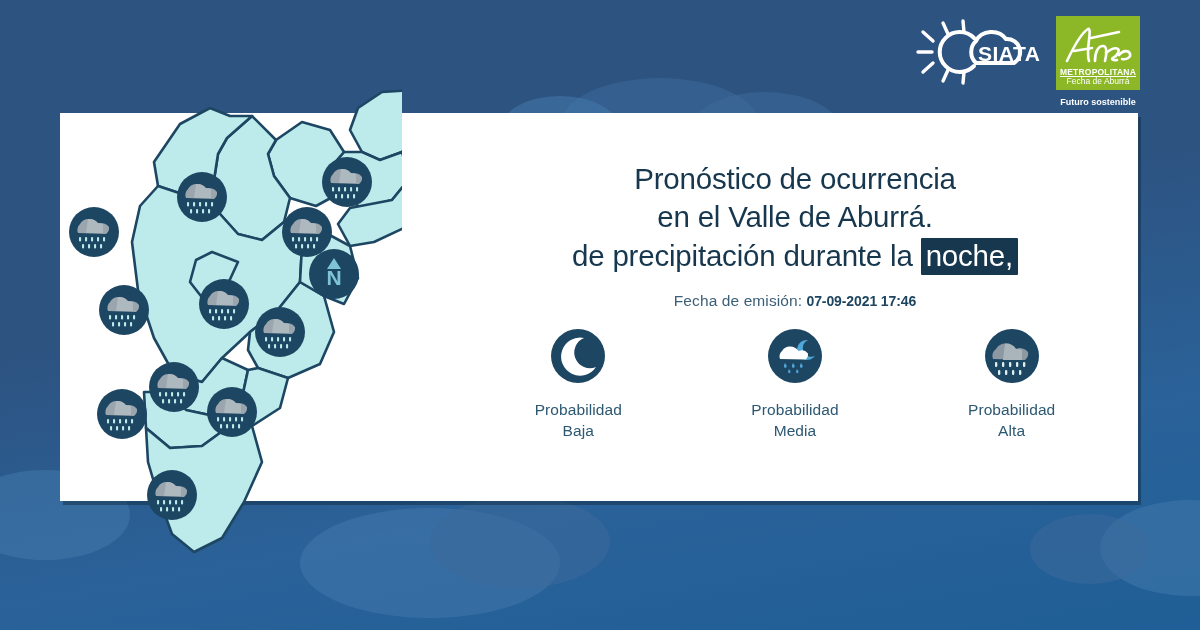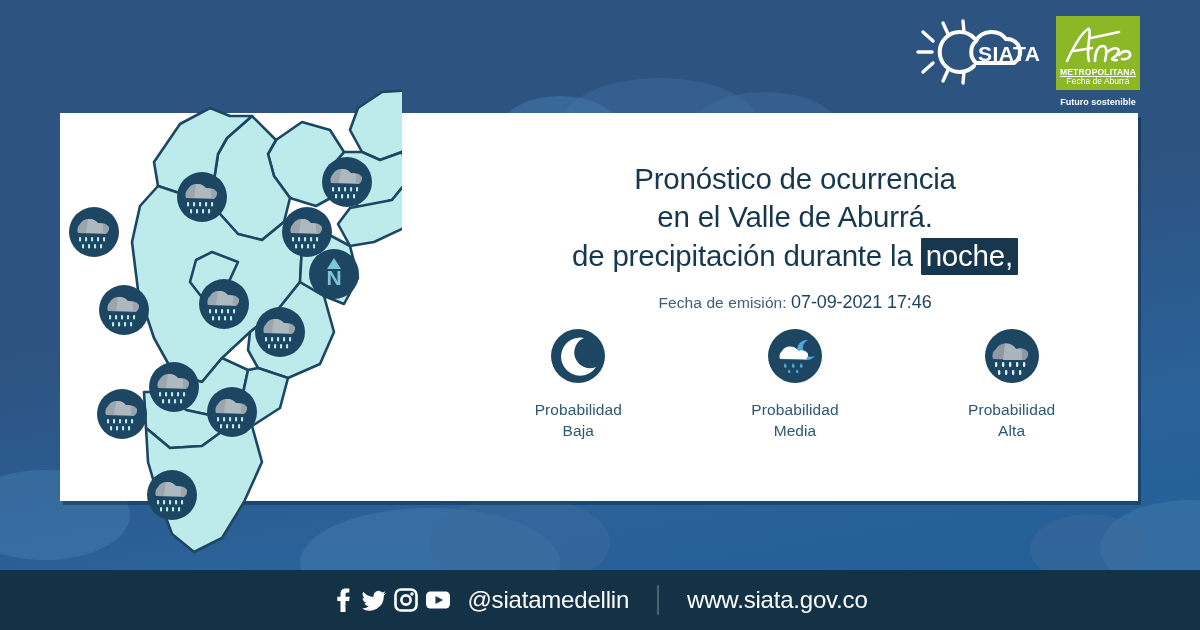--- a/index.html
+++ b/index.html
@@ -64,21 +64,21 @@
   #headline {
     color: #17374e; font-weight: normal; font-size: 29.5px;
     line-height: 1.30; letter-spacing: -.2px;
   }
   #headline .hl {
     background: #17374e; color: #ffffff;
     padding: 1px 5px 3px 5px; border-radius: 1px;
   }
   #emission { margin-top: 17px; font-size: 15.5px; color: #3c5f78; }
   #emission .lbl { letter-spacing: .1px; }
-  #emission .val { font-weight: normal; font-size: 18px; color: #1e4560; letter-spacing: -.1px; }
+  #emission .val { font-weight: bold; font-size: 14px; color: #1e4560; letter-spacing: -.1px; }
 
   
   #legend {
     position: absolute; left: 470px; top: 328px; width: 650px;
     display: flex; justify-content: space-around; align-items: flex-start;
   }
   .leg { width: 170px; display: flex; flex-direction: column; align-items: center; }
   .leg svg { display: block; }
   .leg-label {
     margin-top: 16px; color: #2d5872; font-size: 15.5px;
@@ -294,46 +294,14 @@
           <rect x="35" y="42" width="2.3" height="5" rx="1.1"></rect>
         </g>
       </svg>
       <div class="leg-label">
         <div>Probabilidad</div>
         <div>Alta</div>
       </div>
     </div>
   </div>
 
-  <div id="footer">
-    <div id="social">
-
-      <svg width="22" height="26" viewBox="0 0 22 26">
-        <path d="M13.5 25 V14 h3.6 l.6 -4.2 H13.5 V7.4 c0 -1.2 .4 -2 2 -2 h1.8 V1.6
-                 C16.6 1.5 15.2 1.4 13.8 1.4 c-3.3 0 -5.3 1.8 -5.3 5.3 v3.1 H5.3 V14 h3.2 v11 z" fill="#ffffff"></path>
-      </svg>
-
-      <svg width="26" height="26" viewBox="0 0 26 26">
-        <path d="M25 6.3 a9.8 9.8 0 0 1 -2.9 .8 a5 5 0 0 0 2.2 -2.8 a10 10 0 0 1 -3.2 1.2
-                 a5 5 0 0 0 -8.5 4.5 A14.2 14.2 0 0 1 2.3 4.7 a5 5 0 0 0 1.5 6.7
-                 a4.9 4.9 0 0 1 -2.2 -.6 a5 5 0 0 0 4 4.9 a5 5 0 0 1 -2.2 .1
-                 a5 5 0 0 0 4.6 3.5 A10 10 0 0 1 1 21.4 a14.2 14.2 0 0 0 21.8 -12.6
-                 a10 10 0 0 0 2.2 -2.5 z" fill="#ffffff"></path>
-      </svg>
-
-      <svg width="24" height="24" viewBox="0 0 24 24">
-        <rect x="1.5" y="1.5" width="21" height="21" rx="5.5" fill="none" stroke="#ffffff" stroke-width="2.6"></rect>
-        <circle cx="12" cy="12" r="4.6" fill="none" stroke="#ffffff" stroke-width="2.6"></circle>
-        <circle cx="18" cy="6" r="1.8" fill="#ffffff"></circle>
-      </svg>
-
-      <svg width="26" height="20" viewBox="0 0 26 20">
-        <rect x="1" y="1.5" width="24" height="17" rx="4.5" fill="#ffffff"></rect>
-        <polygon points="10.5,6 18,10 10.5,14" fill="#143246"></polygon>
-      </svg>
-    </div>
-
-    <div id="handle">@siatamedellin</div>
-    <div id="fdiv"></div>
-    <div id="weburl">www.siata.gov.co</div>
-  </div>
 
 </div>
 
 </body></html>

